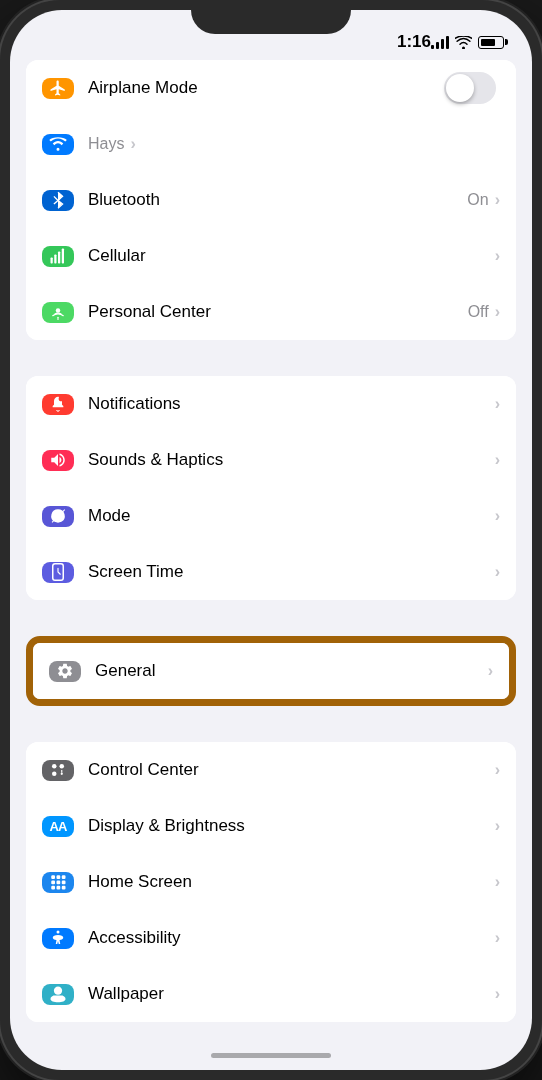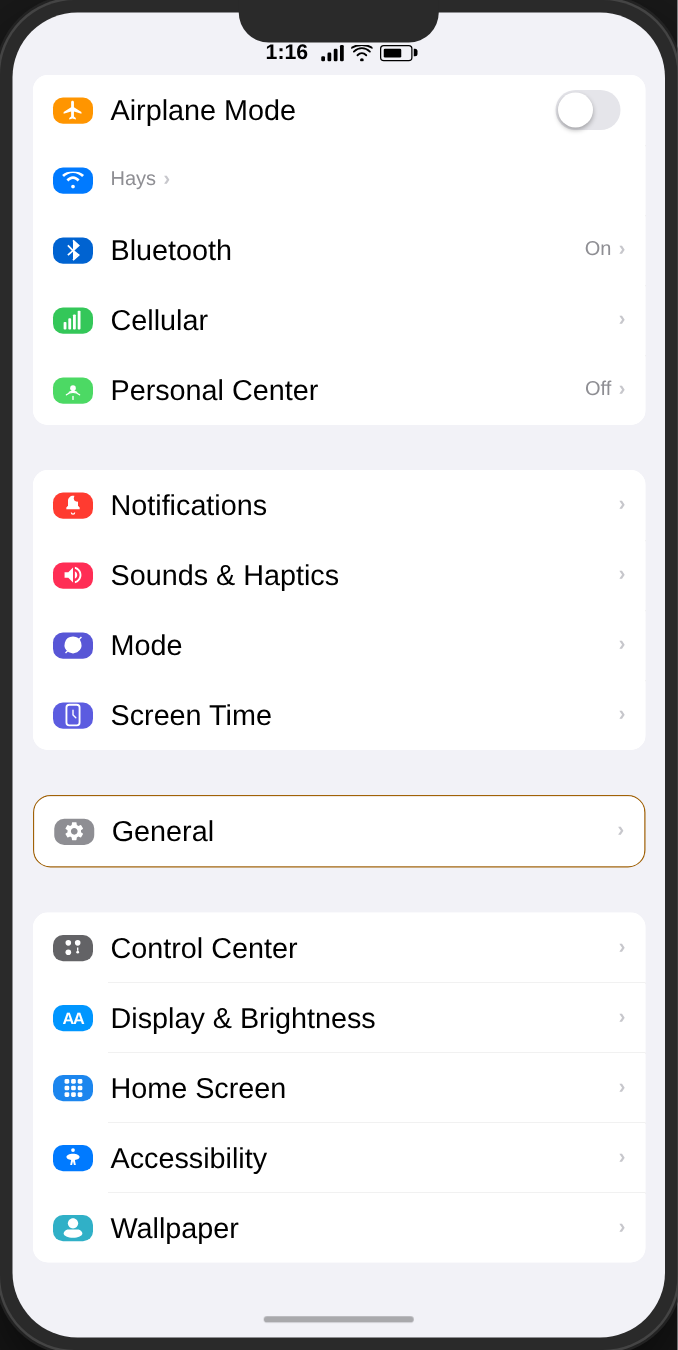--- a/index.html
+++ b/index.html
@@ -69,27 +69,26 @@
       width: 160px;
       height: 34px;
       background: #2a2a2a;
       border-radius: 0 0 24px 24px;
       z-index: 100;
     }
 
     
     .status-bar {
       display: flex;
-      justify-content: center;
+      justify-content: flex-end;
       align-items: center;
       padding: 14px 28px 0;
       height: 50px;
       position: relative;
       z-index: 99;
-      gap: 10px;
     }
 
     .status-time {
       font-size: 17px;
       font-weight: 600;
       color: #000;
     }
 
     .status-icons {
       display: flex;
@@ -193,21 +192,21 @@
       align-items: center;
       justify-content: center;
       margin-right: 14px;
       flex-shrink: 0;
       font-size: 18px;
       color: #fff;
     }
 
     .item-label {
       flex: 1;
-      font-size: 23px;
+      font-size: 17px;
       color: #000;
     }
 
     .item-value {
       font-size: 16px;
       color: #8e8e93;
       margin-right: 6px;
     }
 
     .chevron {
@@ -408,21 +407,21 @@
               <path d="M12 8v5l3 3" stroke="white" stroke-width="1.5" fill="none" stroke-linecap="round"></path>
             </svg>
           </div>
           <span class="item-label">Screen Time</span>
           <span class="chevron">›</span>
         </div>
 
       </div>
 
       <div style="margin: 0 16px 0; position: relative;">
-        <div style="border: 1px solid #a16207; border-radius: 14px; overflow: hidden; margin-bottom: 36px;">
+        <div style="border: 7px solid #a16207; border-radius: 14px; overflow: hidden; margin-bottom: 36px;">
           <div class="settings-item" style="margin:0; border-radius:0;">
             <div class="item-icon icon-gray">
               <svg width="18" height="18" viewBox="0 0 24 24" fill="white">
                 <path d="M19.14 12.94c.04-.3.06-.61.06-.94s-.02-.64-.07-.94l2.03-1.58c.18-.14.23-.41.12-.61l-1.92-3.32c-.12-.22-.37-.29-.59-.22l-2.39.96c-.5-.38-1.03-.7-1.62-.94l-.36-2.54c-.04-.24-.24-.41-.48-.41h-3.84c-.24 0-.43.17-.47.41l-.36 2.54c-.59.24-1.13.57-1.62.94l-2.39-.96c-.22-.08-.47 0-.59.22L2.74 8.87c-.12.21-.08.47.12.61l2.03 1.58c-.05.3-.09.63-.09.94s.02.64.07.94l-2.03 1.58c-.18.14-.23.41-.12.61l1.92 3.32c.12.22.37.29.59.22l2.39-.96c.5.38 1.03.7 1.62.94l.36 2.54c.05.24.24.41.48.41h3.84c.24 0 .44-.17.47-.41l.36-2.54c.59-.24 1.13-.56 1.62-.94l2.39.96c.22.08.47 0 .59-.22l1.92-3.32c.12-.22.07-.47-.12-.61l-2.01-1.58zM12 15.6c-1.98 0-3.6-1.62-3.6-3.6s1.62-3.6 3.6-3.6 3.6 1.62 3.6 3.6-1.62 3.6-3.6 3.6z"></path>
               </svg>
             </div>
             <span class="item-label">General</span>
             <span class="chevron">›</span>
           </div>
         </div>

